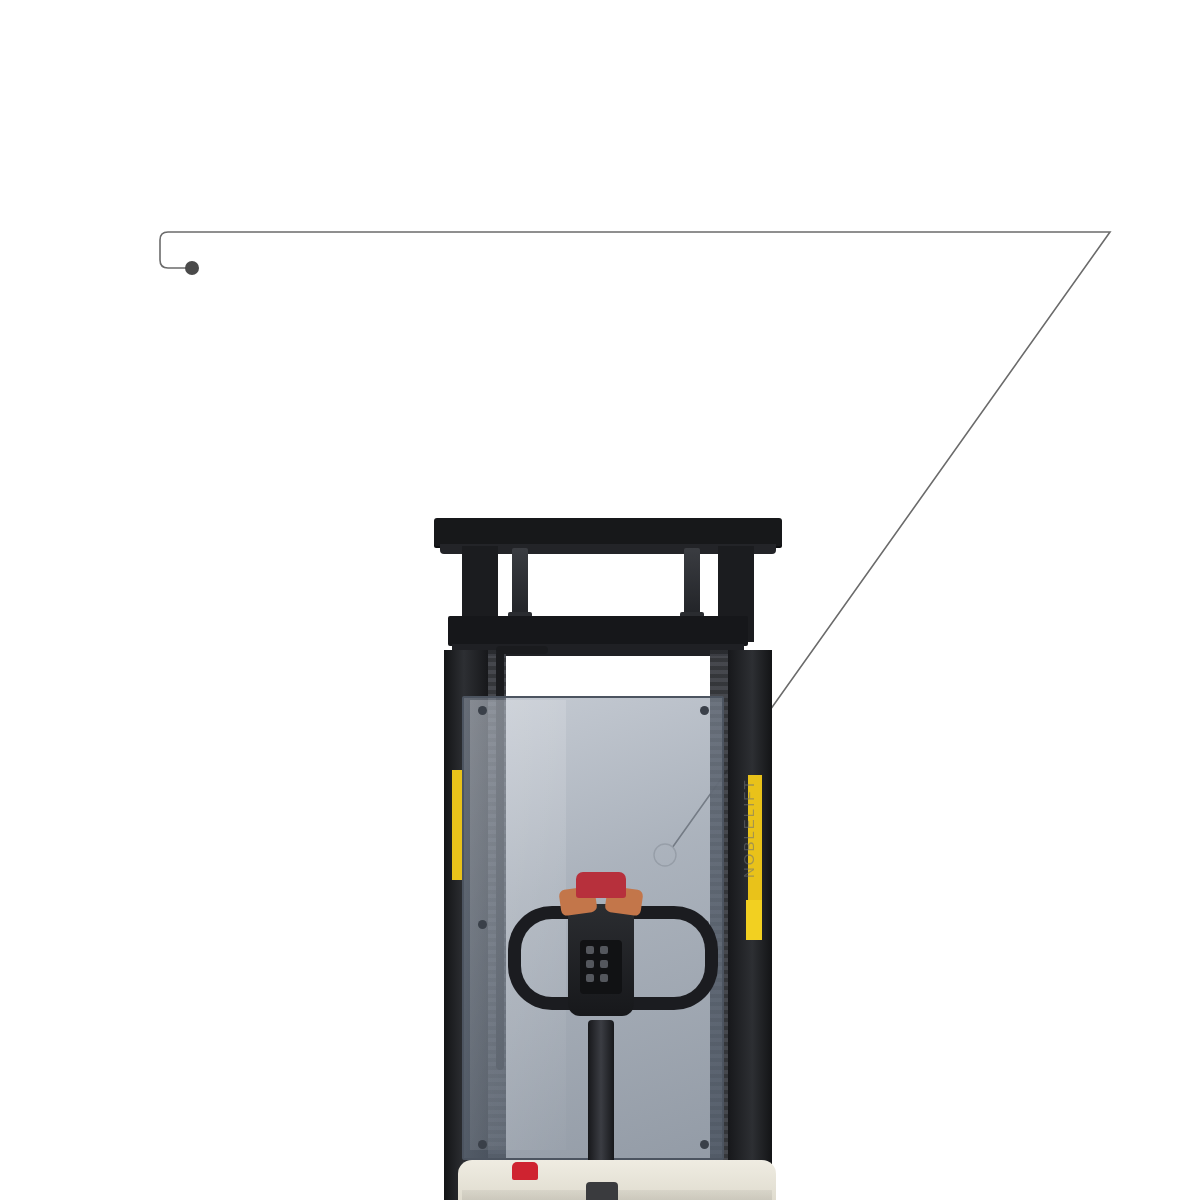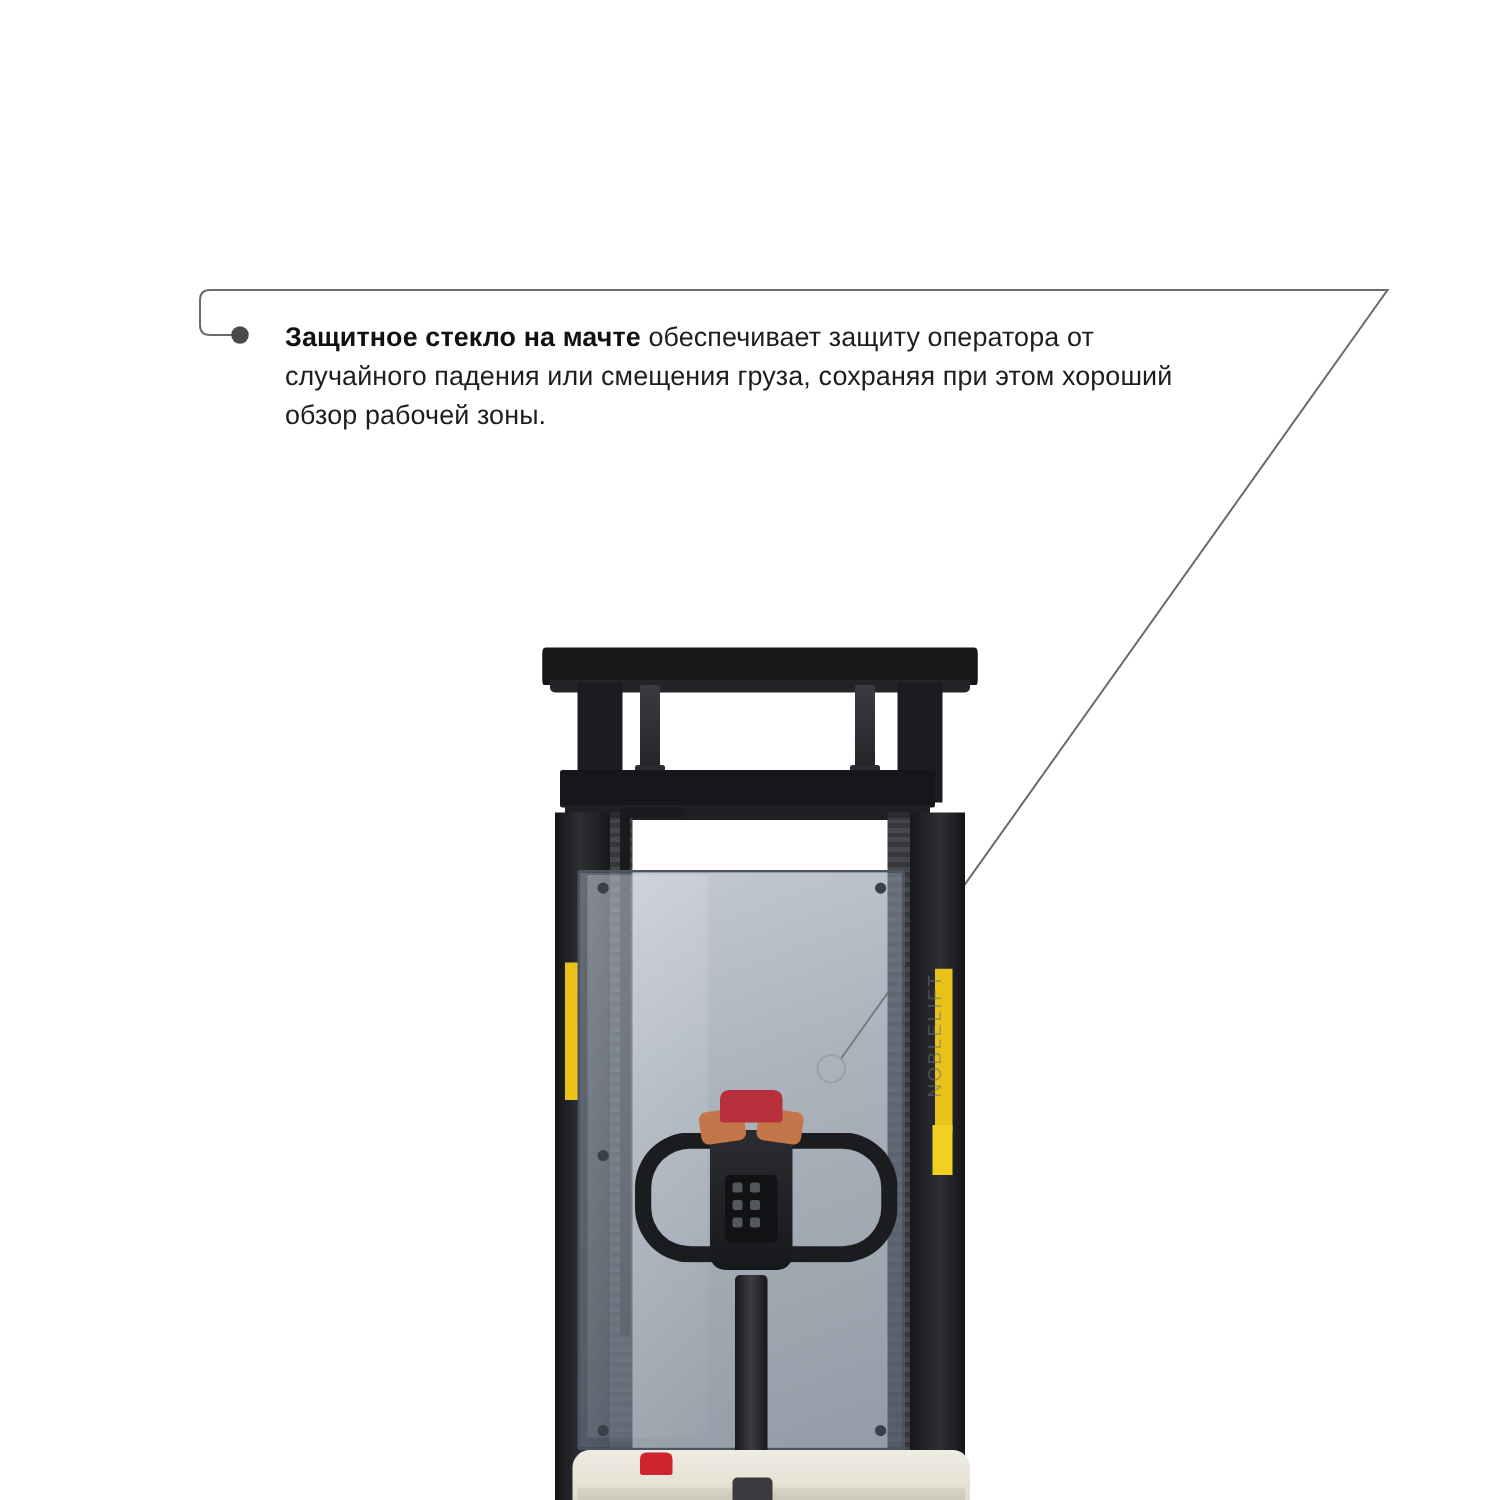--- a/index.html
+++ b/index.html
@@ -293,23 +293,20 @@
 <body>
 
 <div id="stage">
 
   <svg class="callout-svg" viewBox="0 0 1200 1200">
     <path d="M192,268 L168,268 Q160,268 160,260 L160,240 Q160,232 168,232 L1110,232 L672,848" fill="none" stroke="#6b6b6b" stroke-width="1.6"></path>
     <circle cx="192" cy="268" r="7" fill="#4a4a4a"></circle>
     <circle cx="665" cy="855" r="11" fill="#ffffff" stroke="#c9c9c9" stroke-width="1.4"></circle>
   </svg>
 
-  <div class="callout-text">
-    <b>Защитное стекло на мачте</b><span> обеспечивает защиту оператора от случайного падения или смещения груза, сохраняя при этом хороший обзор рабочей зоны.</span>
-  </div>
 
   <div id="machine">
 
     <div class="part top-beam"></div>
     <div class="part top-beam-lip"></div>
 
     <div class="part mast-upper-left"></div>
     <div class="part mast-upper-right"></div>
 
     <div class="part chain-left"></div>

